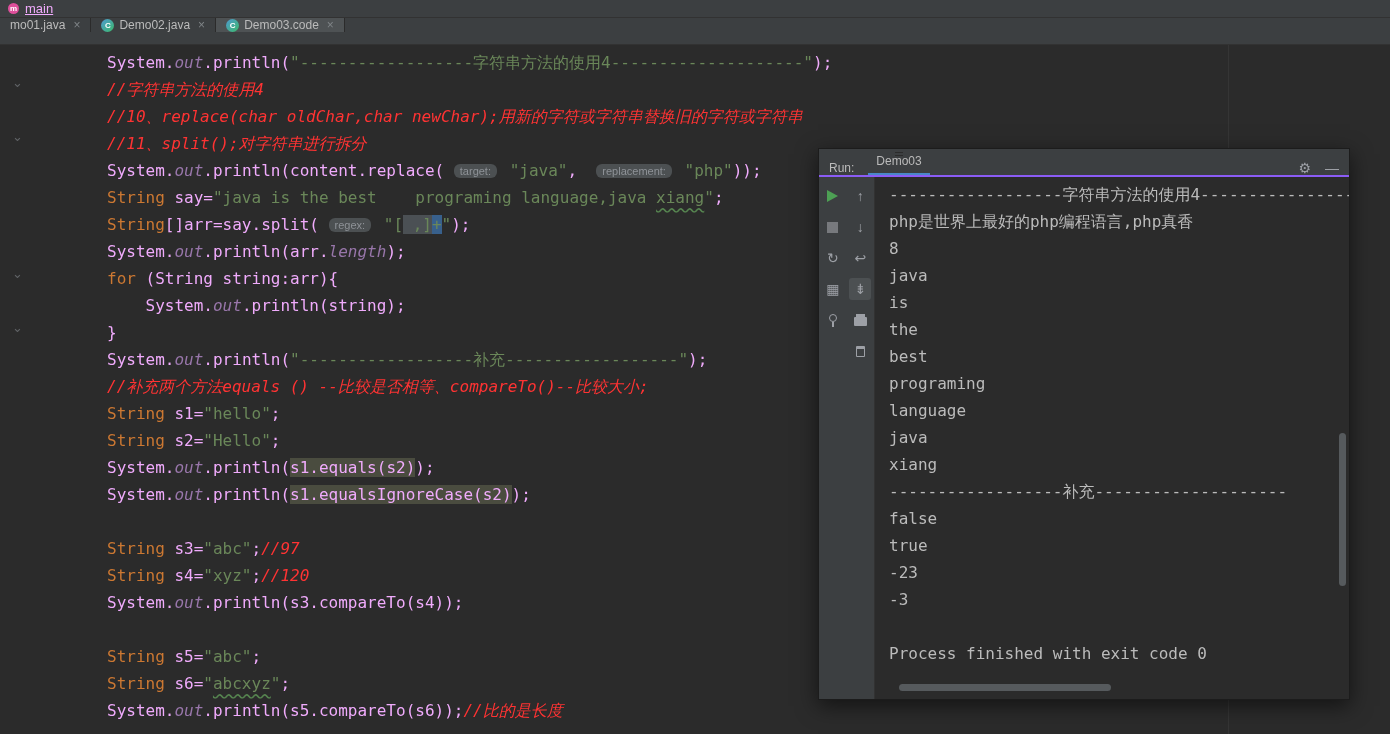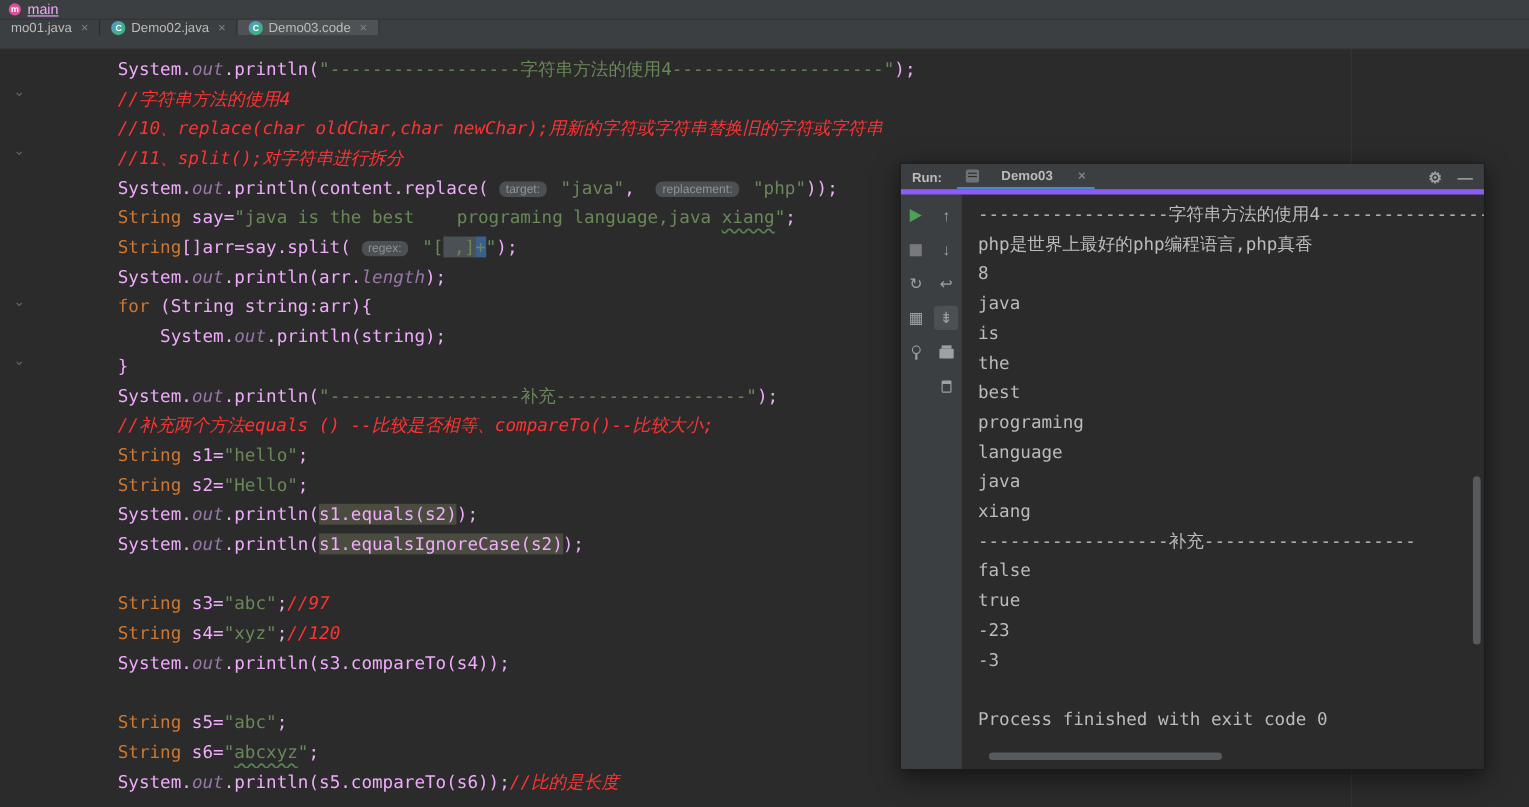--- a/index.html
+++ b/index.html
@@ -39,25 +39,25 @@
   .h  { background:#4C5052; color:#8E9297; border-radius:6px; padding:1px 6px; font-size:11px;
         font-family:"Liberation Sans", sans-serif; font-style:normal; vertical-align:1px; margin-right:3px; }
   .hl   { background:#4A4C3F; }
   .sel1 { background:#4B5054; }
   .sel2 { background:#38608C; }
   .typo { text-decoration:underline; text-decoration-style:wavy; text-decoration-color:#55844f; text-underline-offset:4px; }
 
   
   .run-panel { position:absolute; left:818px; top:148px; width:532px; height:552px; background:#2B2B2B;
                border:1px solid #1c1c1c; box-shadow:0 6px 20px rgba(0,0,0,0.55); z-index:10; }
-  .run-header { height:28px; background:#3C3F41; border-bottom:5px solid #8b5cf6; display:flex;
-                align-items:center; padding:0 10px;font-weight:bold; }
+  .run-header { height:28px; background:#3C3F41; border-bottom:2px solid #8b5cf6; display:flex;
+                align-items:flex-end; padding:0 10px; }
   .run-title { color:#BBBBBB; font-size:12px; }
-  .run-tab { height:100%; display:flex; align-items:center; gap:20px; padding:0 8px; margin-left:14px;
-             border-bottom:2px solid #4A88C7; color:#BBBBBB; font-size:12px; }
+  .run-tab { height:100%; display:flex; align-items:center; gap:5px; padding:0 8px; margin-left:14px;
+             border-bottom:2px solid #4A88C7; color:#BBBBBB; font-size:12px;flex-direction:column; }
   .console-icon { width:12px; height:12px; background:#6E7276; border-radius:2px; position:relative; }
   .console-icon::after { content:''; position:absolute; left:2px; right:2px; top:3px; height:1px;
                          background:#2b2b2b; box-shadow:0 3px 0 #2b2b2b; }
   .run-header-actions { margin-left:auto; display:flex; align-items:center; gap:14px; }
   .hicon { color:#9DA0A6; font-size:14px; line-height:14px; }
 
   .run-body { position:absolute; top:28px; left:0; right:0; bottom:0; display:flex; }
   .run-toolbar { width:56px; background:#3C3F41; border-right:1px solid #323232; display:flex; flex:0 0 auto; }
   .tcol { width:28px; display:flex; flex-direction:column; align-items:center; padding-top:8px; gap:9px; }
   .tbtn { width:22px; height:22px; display:flex; align-items:center; justify-content:center;

